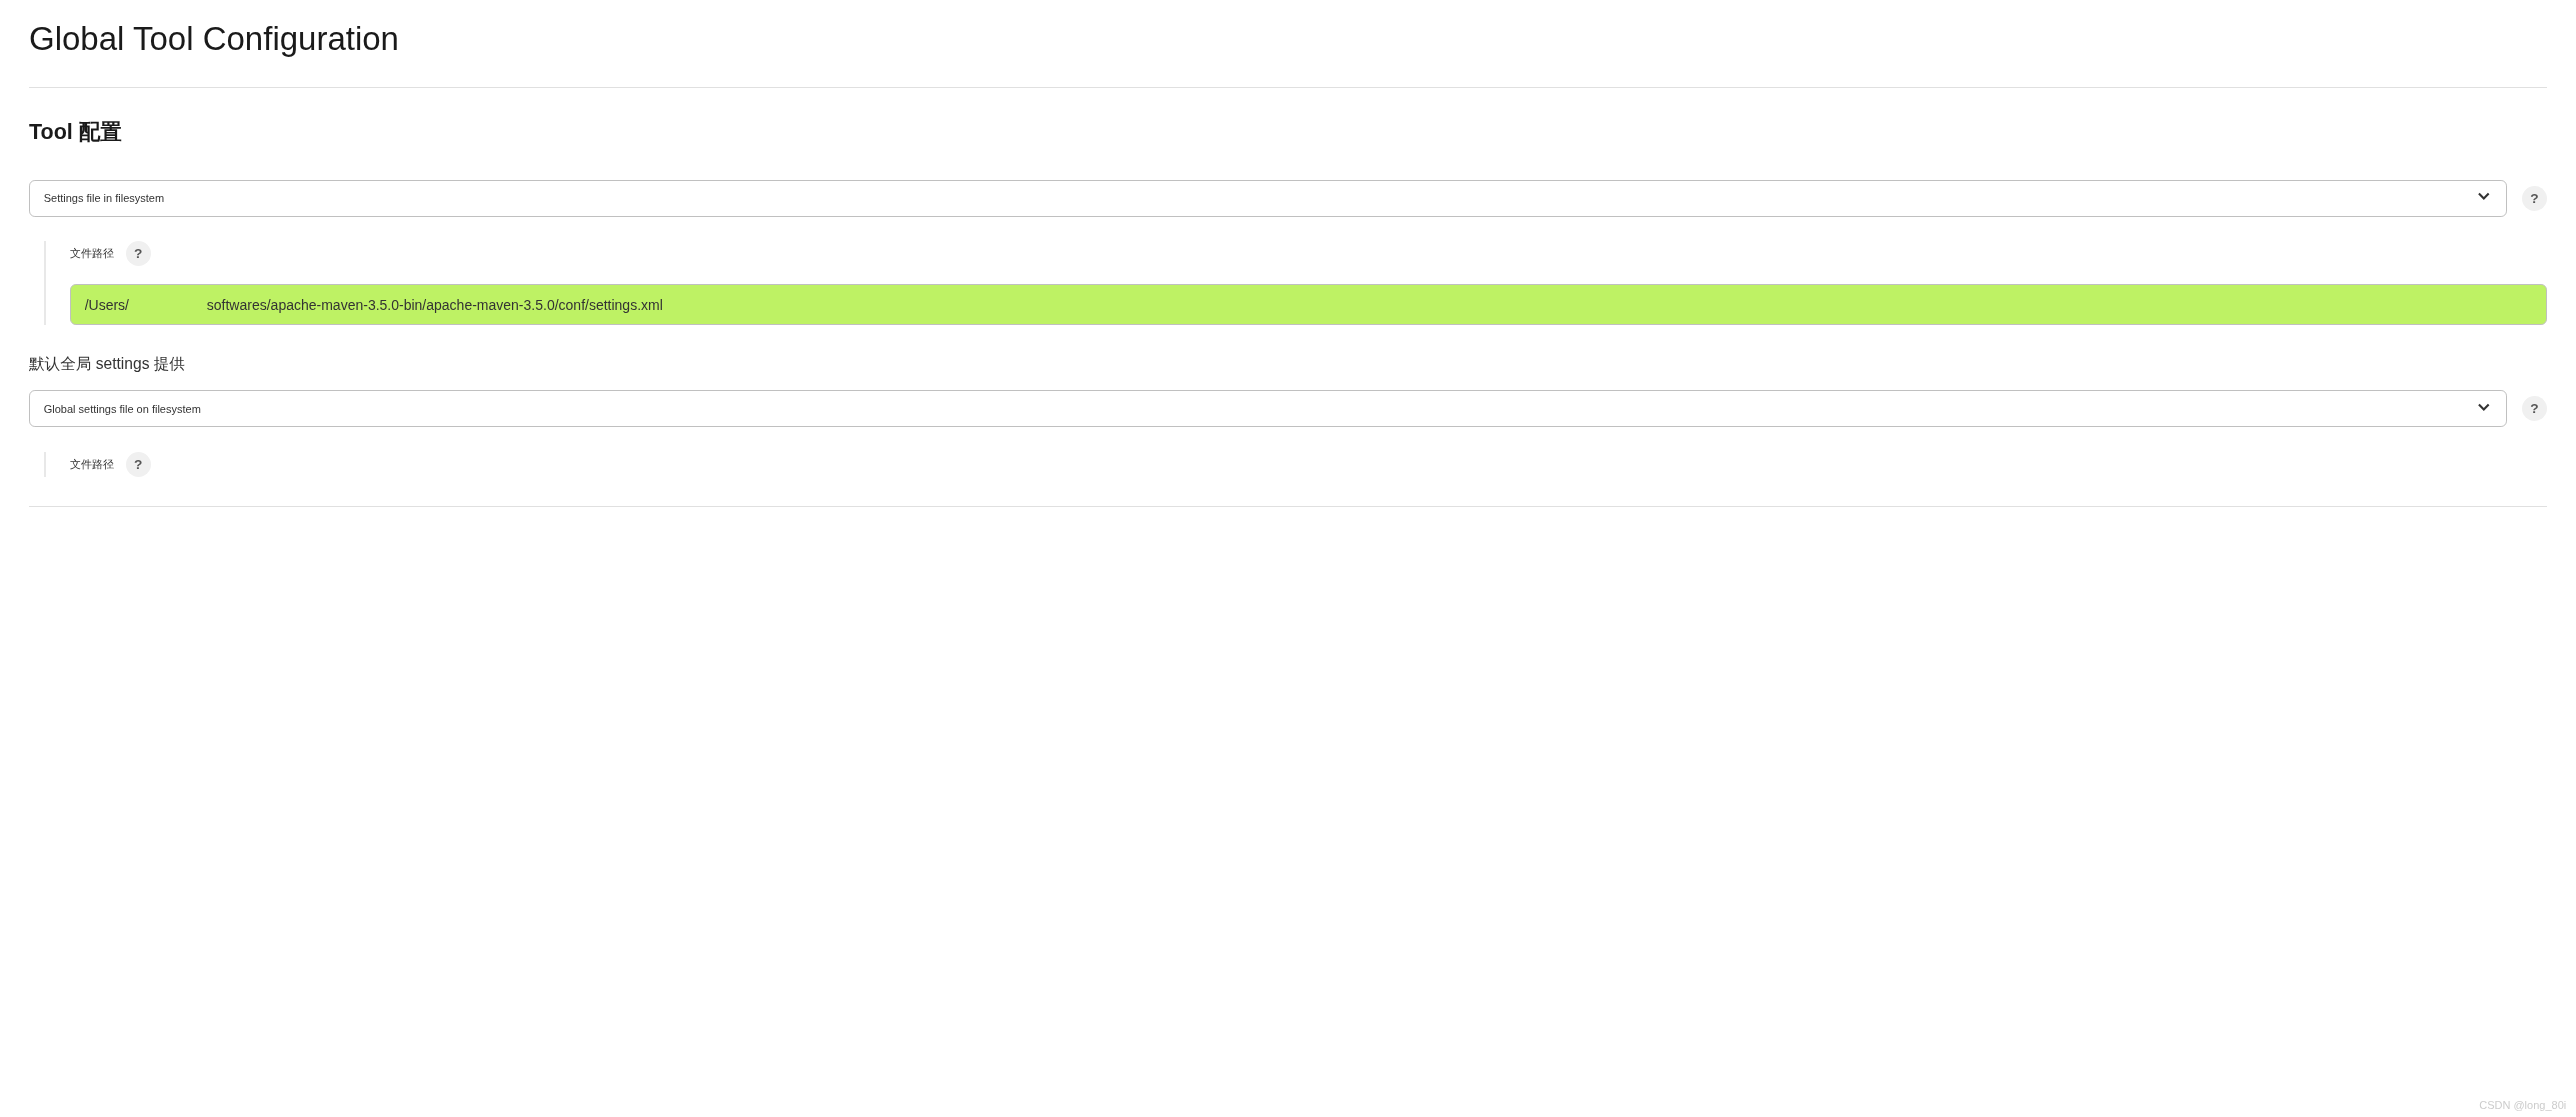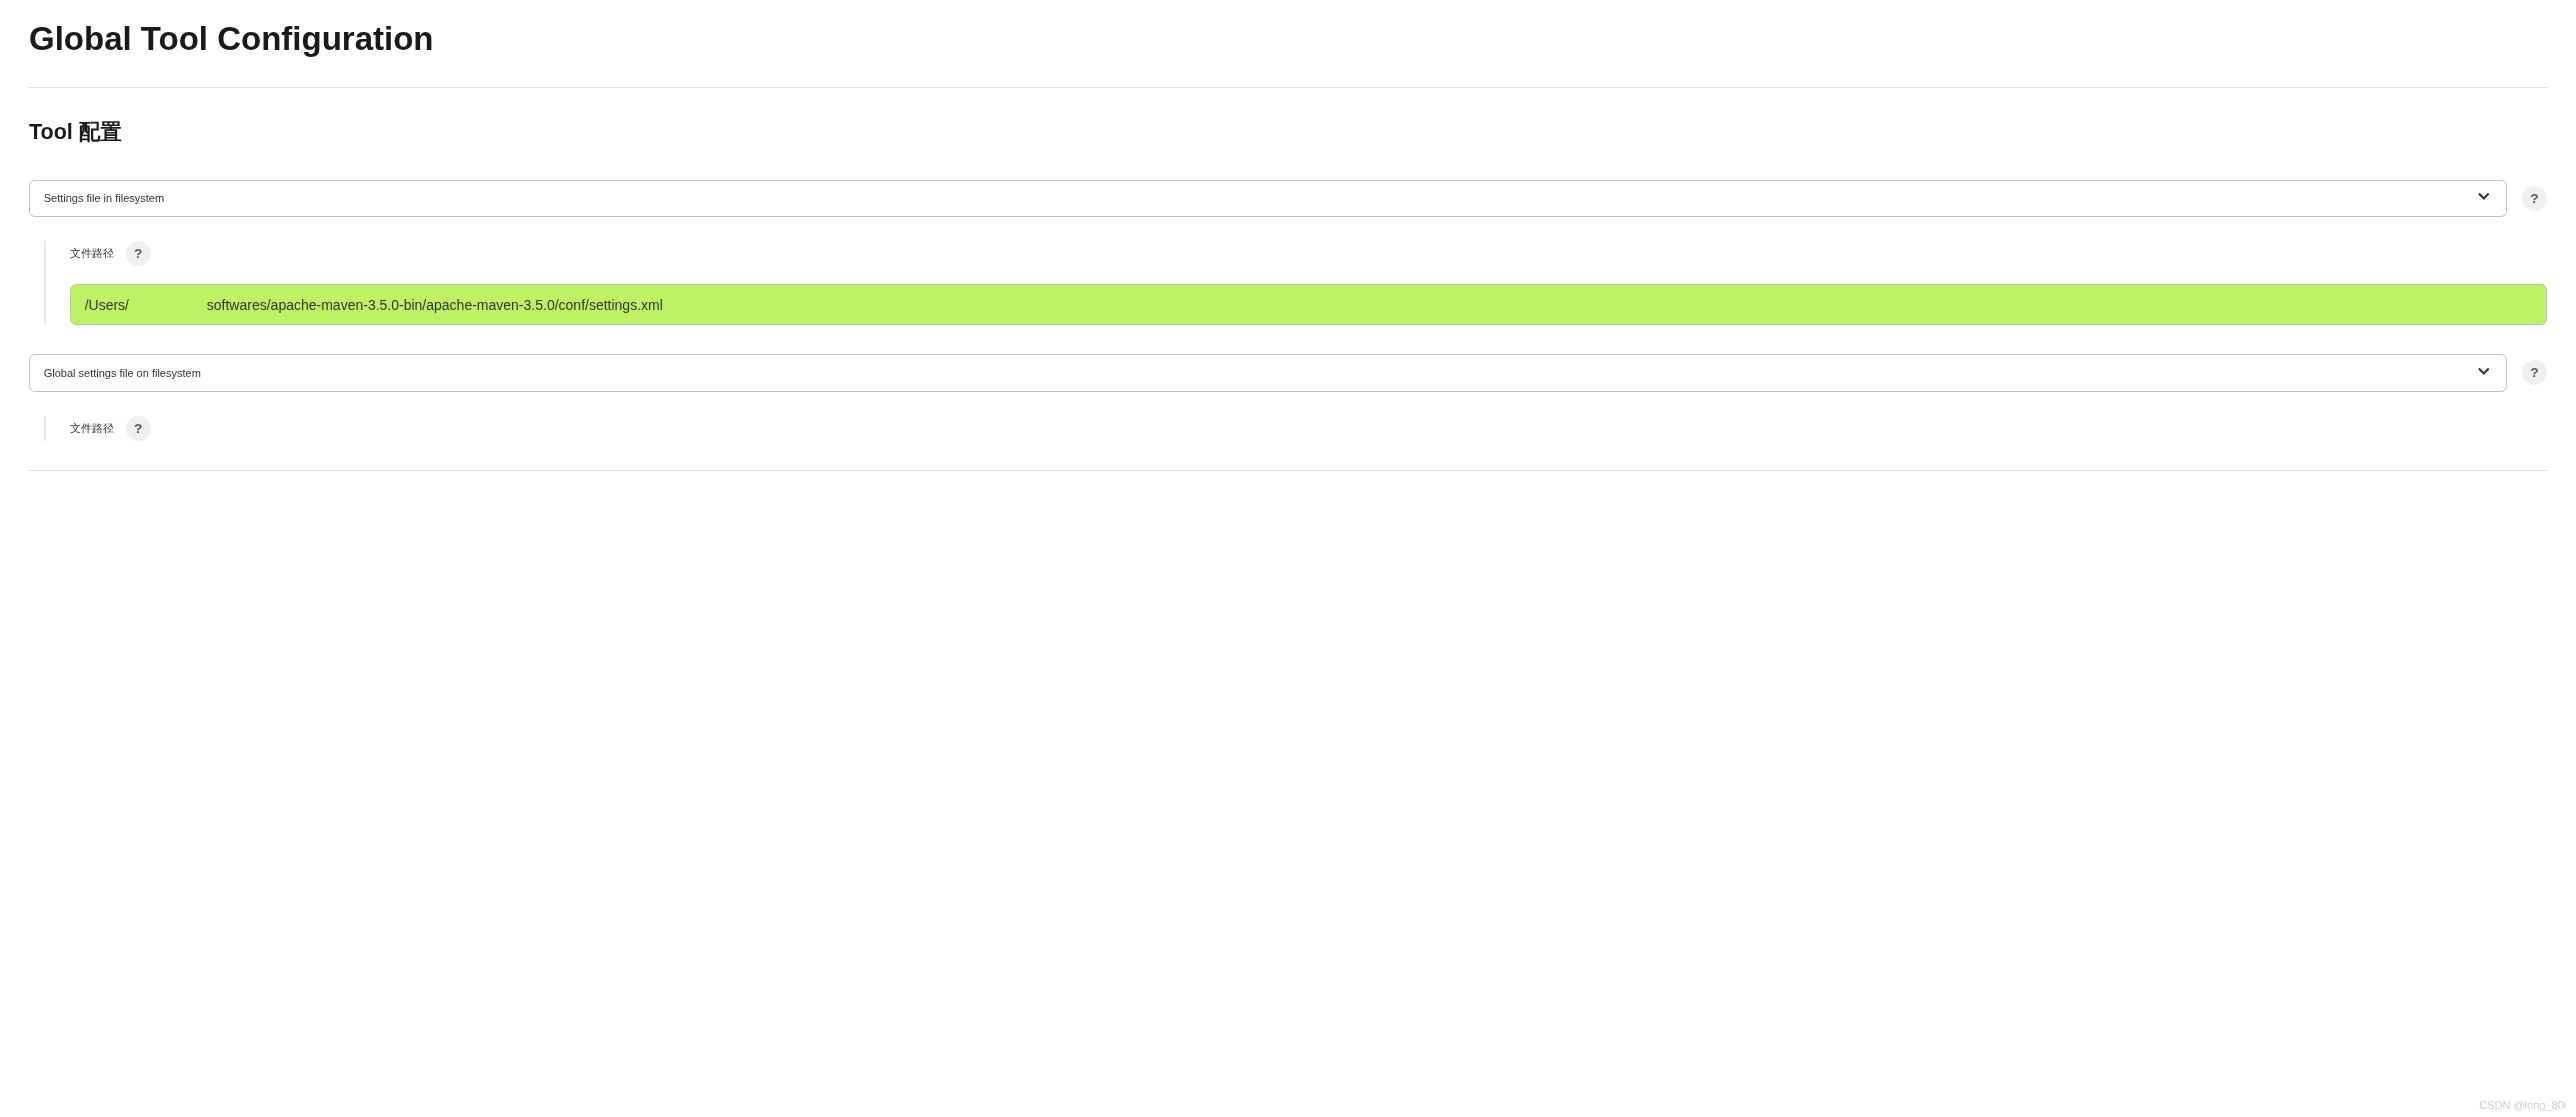--- a/index.html
+++ b/index.html
@@ -8,21 +8,21 @@
       padding: 0;
     }
     body {
       font-family: -apple-system, BlinkMacSystemFont, "Segoe UI", Helvetica, Arial, sans-serif;
       background: #ffffff;
       color: #333;
       padding: 19.5px 29px;
     }
     h1 {
       font-size: 33px;
-      font-weight: 700;
+      font-weight: 400;
       color: #1a1a1a;
       margin-bottom: 29px;
     }
     hr.section-divider {
       border: none;
       border-top: 1px solid #e0e0e0;
       margin-bottom: 29px;
     }
     h2 {
       font-size: 21.5px;
@@ -148,20 +148,21 @@
   <div class="nested-block">
     <div class="nested-label-row">
       <span class="nested-label">文件路径</span>
       <span class="help-icon">?</span>
     </div>
     <input type="text" class="text-input" value="/Users/​                    softwares/apache-maven-3.5.0-bin/apache-maven-3.5.0/conf/settings.xml" style="">
   </div>
 </div>
 
 <div class="field-group">
+  <label class="field-label">默认全局 settings 提供</label>
   <div class="select-row">
     <div class="select-wrapper">
       <select class="select-control">
         <option>Global settings file on filesystem</option>
       </select>
       <span class="select-chevron">
         <svg width="15.6" height="15.6" viewBox="0 0 16 16" fill="none" stroke="currentColor" stroke-width="2.2">
           <polyline points="3,5.5 8,10.5 13,5.5"></polyline>
         </svg>
       </span>

